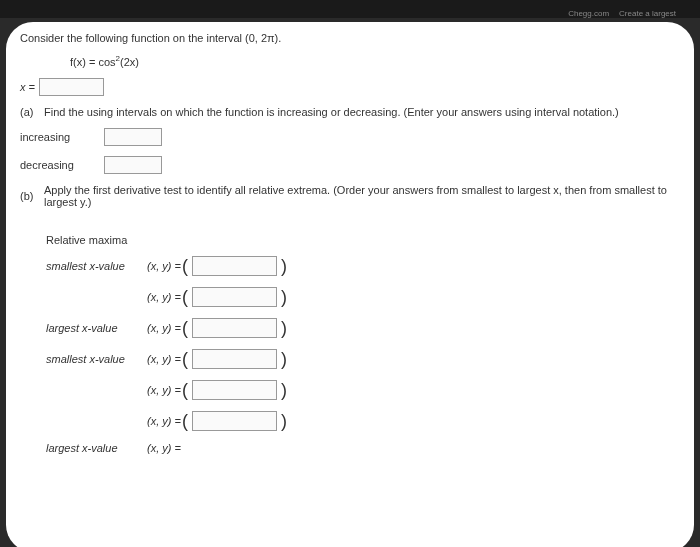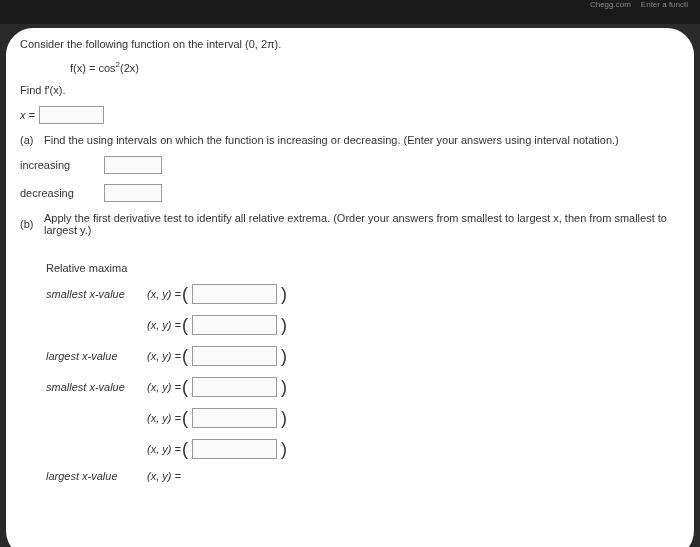--- a/index.html
+++ b/index.html
@@ -6,26 +6,26 @@
     body {
       font-family: Arial, sans-serif;
       background: #2a2a2a;
       width: 700px;
       height: 547px;
       overflow: hidden;
       font-size: 11px;
       color: #333;
     }
     .topbar {
-      height: 24px;
+      height: 18px;
       background: #1a1a1a;
       display: flex;
       justify-content: flex-end;
-      align-items: flex-start;
-      padding: 0 12px;
+      align-items: flex-end;
+      padding: 0 24px;
       font-size: 8px;
       color: #888;
     }
     .topbar span { margin-left: 10px; }
     .page {
       background: #fff;
       margin: 4px 6px;
       height: 530px;
       padding: 10px 14px;
       overflow: hidden;
@@ -62,38 +62,35 @@
     .paren { font-size: 18px; color: #333; }
     .part-label { display: inline-block; width: 24px; vertical-align: top; }
     .section { margin-top: 6px; }
     sup { font-size: 8px; }
   </style>
 </head>
 <body>
 
 <div class="topbar">
   <span>Chegg.com</span>
-  <span>Enter a functi</span>
+  <span>Create a largest</span>
 </div>
 
 <div class="page">
 
   <div class="row">
     <span class="text">Consider the following function on the interval (0, 2π).</span>
   </div>
 
   <div class="row">
     <span class="func">
       <span>f(x) = </span><span>cos</span><sup>2</sup><span>(2x)</span>
     </span>
   </div>
 
-  <div class="row">
-    <span class="text">Find f'(x).</span>
-  </div>
 
 
 
   <div class="row">
     <span class="text" style="font-style:italic">x =</span>
     <input class="input-small" style="">
   </div>
 
   <div class="row section">
     <span class="part-label">(a)</span>

